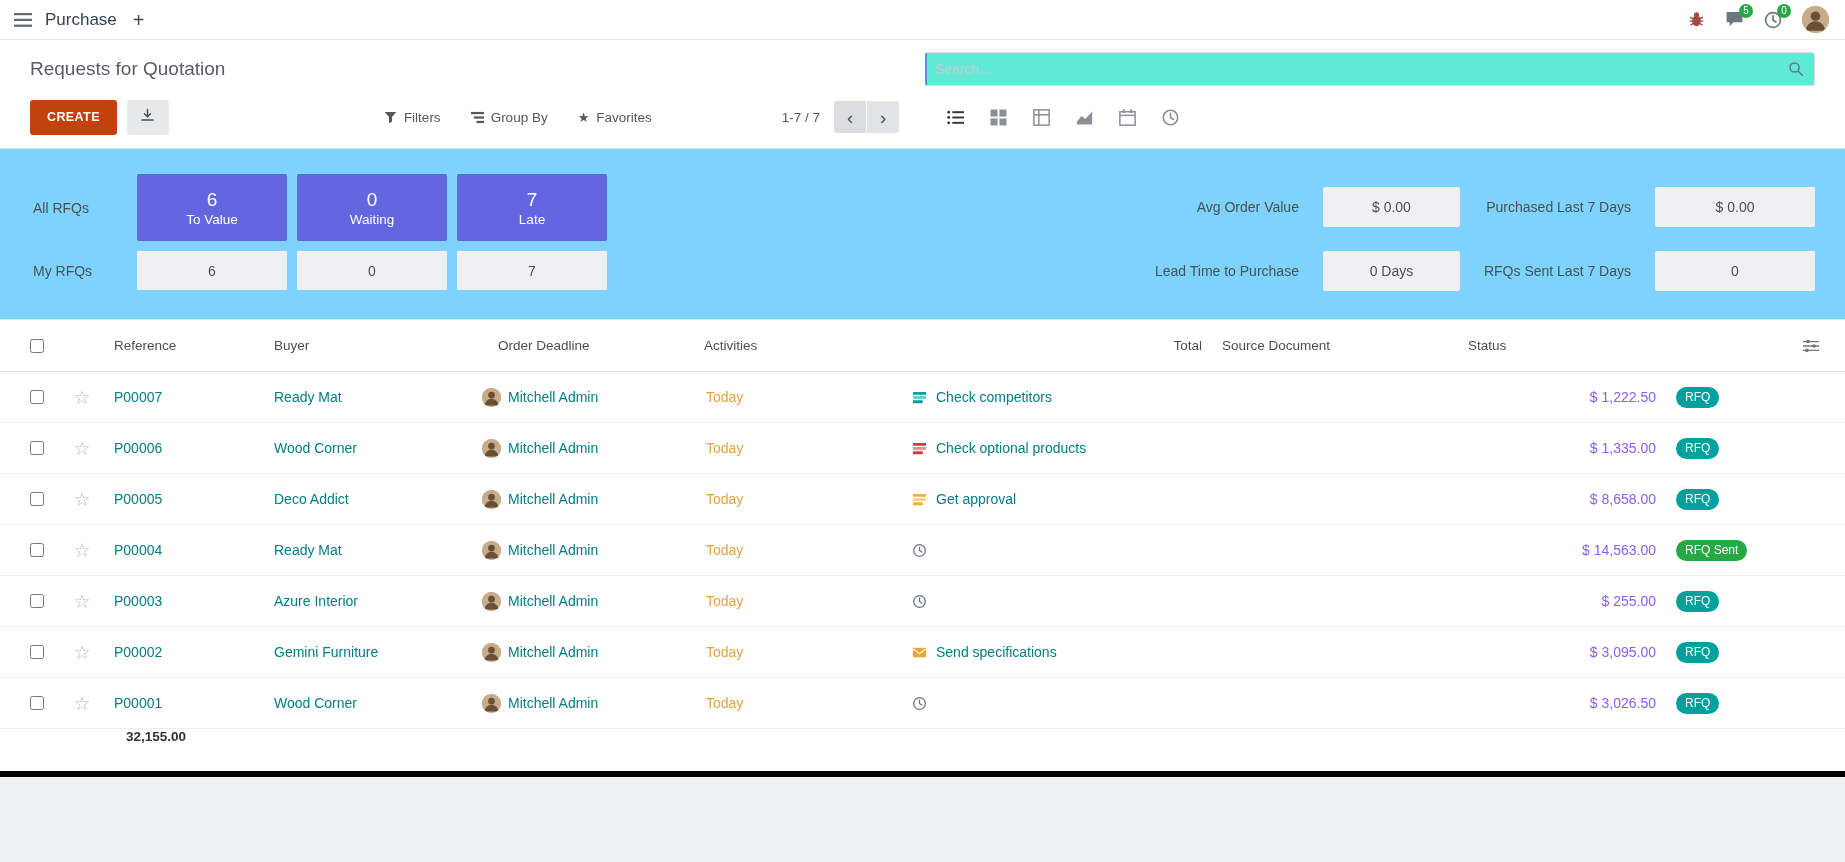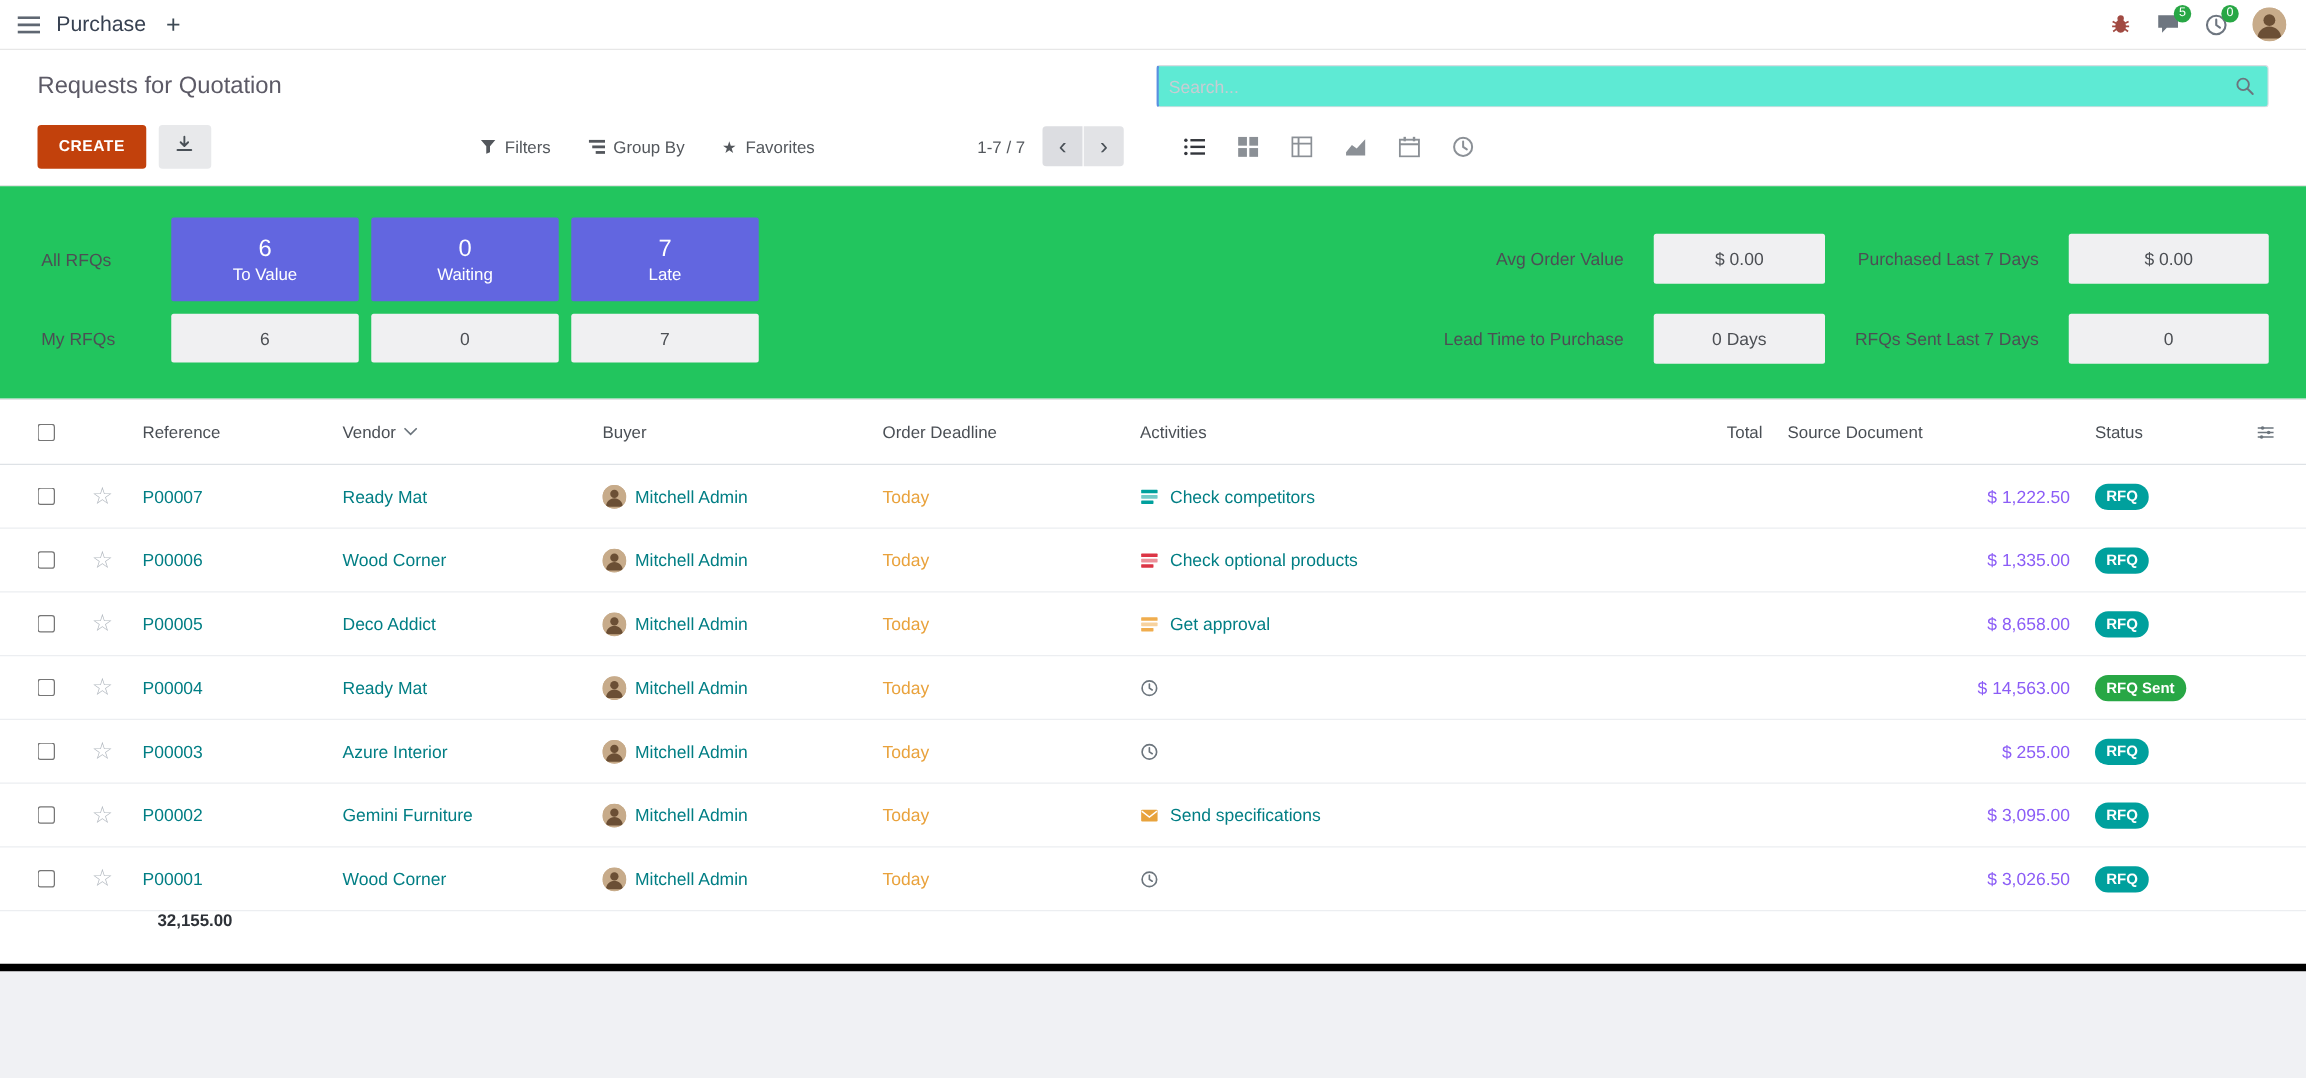--- a/index.html
+++ b/index.html
@@ -35,21 +35,21 @@
   .pager { display: flex; align-items: center; margin-left: 130px; }
   .pager-text { font-size: 13.5px; color: #53575c; margin-right: 14px; }
   .pager-btn { width: 32px; height: 32px; border: none; background: #e2e3e6; color: #495057; font-size: 19px; line-height: 1; cursor: pointer; font-family: "Liberation Sans", sans-serif; }
   .pager-btn.prev { border-radius: 3px 0 0 3px; margin-right: 1px; background: #dcdde1; }
   .pager-btn.next { border-radius: 0 3px 3px 0; }
   .view-switcher { display: flex; align-items: center; gap: 26px; margin-left: 48px; margin-right: 22px; }
   .vs-btn { display: flex; color: #8b9096; cursor: pointer; }
   .vs-btn.active { color: #33363c; }
 
   
-  .dashboard { background: #22c55e; display: flex; justify-content: space-between; padding: 24px 30px 28px 33px; }
+  .dashboard { background: #7dd3fc; display: flex; justify-content: space-between; padding: 24px 30px 28px 33px; }
   .dash-left { display: grid; grid-template-columns: 94px 150px 150px 150px; column-gap: 10px; row-gap: 8px; align-items: center; }
   .dl-label { font-size: 14px; color: #4c4f54; }
   .tile { border-radius: 2px; display: flex; flex-direction: column; align-items: center; justify-content: center; cursor: pointer; }
   .tile.blue { background: #6266e0; color: #fff; height: 67px; }
   .tile-count { font-size: 19px; font-weight: 500; line-height: 1.3; }
   .tile-label { font-size: 13.5px; }
   .tile.gray { background: #f0f0f2; color: #4c4f54; height: 39px; font-size: 14px; }
   .dash-right { display: grid; grid-template-columns: auto 137px auto 160px; column-gap: 18px; row-gap: 21px; align-items: center; margin-top: 14px; gap: 24px; }
   .stat-label { font-size: 14px; color: #4c4f54; text-align: right; }
   .stat-value { background: #f0f0f2; height: 40px; display: flex; align-items: center; justify-content: center; font-size: 14px; color: #4c4f54; border-radius: 2px; cursor: pointer; }
@@ -72,21 +72,21 @@
   .c-total { width: 182px; justify-content: flex-end; }
   .c-status { width: 130px; }
   .c-gear { flex: 1; justify-content: flex-end; padding-right: 26px; }
   .link { color: #017e84; }
   .deadline { color: #e9a23c; }
   .c-total.amount { color: #8b5cf6; }
   .star { font-size: 19px; color: #b3b9c0; line-height: 1; cursor: pointer; }
   .avatar-sm { width: 19px; height: 19px; border-radius: 50%; overflow: hidden; background: #c7ab8a; display: inline-flex; margin-right: 7px; flex: none; }
   .act-icon { display: flex; align-items: center; cursor: pointer; }
   .act-text { color: #017e84; cursor: pointer; }
-  .badge { display: inline-block; padding: 3px 9px 4px; border-radius: 11px; color: #fff; font-size: 12px; font-weight: 700; }
+  .badge { display: inline-block; padding: 3px 9px 4px; border-radius: 11px; color: #fff; font-size: 12px; font-weight: 400; }
   .chev { margin-left: 6px; color: #6c757d; display: flex; }
   input[type="checkbox"] { width: 14px; height: 14px; cursor: pointer; }
   .tfoot { height: 48px; border-bottom: 6px solid #000000; flex-direction: column; }
   .tfoot .c-total { font-weight: 700; color: #2e3238; font-size: 13.5px; }
 </style>
 </head>
 <body>
 
 <div class="app">
 
@@ -267,28 +267,20 @@
     </div>
   </div>
 
   <div class="list-table">
     <div class="trow thead">
       <div class="th c-sel">
           <input type="checkbox" style="">
         </div>
       <div class="th c-star"></div>
       <div class="th c-ref">Reference</div>
-      <div class="th c-vendor">
-        <span>Vendor</span>
-        <span class="chev">
-          <svg width="11" height="7" viewBox="0 0 11 7">
-              <path d="M1 1l4.5 4.5L10 1" fill="none" stroke="currentColor" stroke-width="1.4" stroke-linecap="round"></path>
-            </svg>
-        </span>
-      </div>
       <div class="th c-buyer">Buyer</div>
       <div class="th c-deadline">Order Deadline</div>
       <div class="th c-act">Activities</div>
       <div class="th c-total">Total</div>
       <div class="th c-source">Source Document</div>
       <div class="th c-status">Status</div>
       <div class="th c-gear">
         <svg width="16" height="14" viewBox="0 0 16 14" stroke="#6c757d" stroke-width="1.4" fill="#6c757d">
             <path d="M0 2.6h16M0 7h16M0 11.4h16" fill="none"></path>
             <circle cx="5" cy="2.6" r="1.8" stroke="none"></circle>

